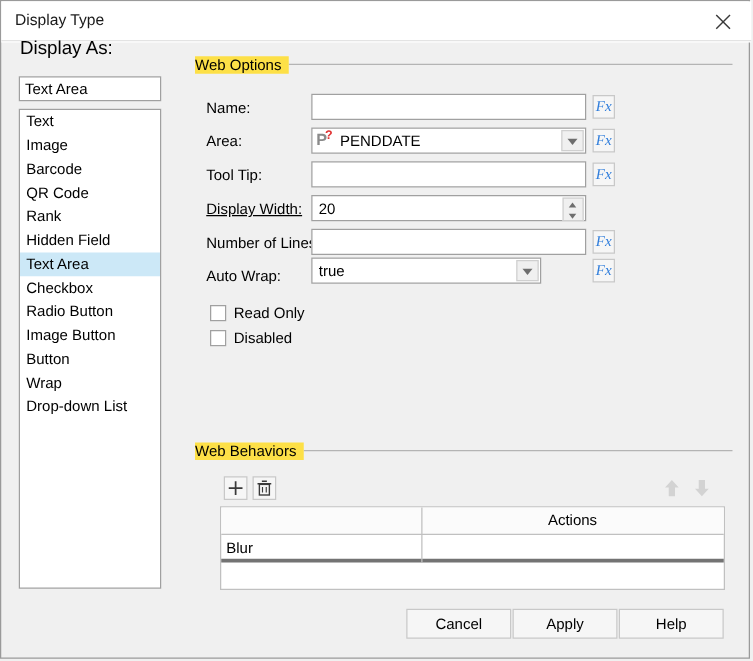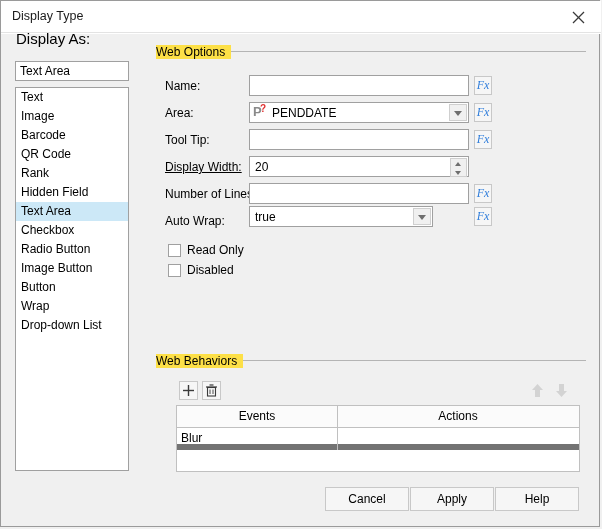--- a/index.html
+++ b/index.html
@@ -270,21 +270,21 @@
     height: 21px;
     line-height: 21px;
     text-align: center;
     font-size: 12px;
     color: #000;
   }
   .tbl-row {
     position: absolute;
     left: 0; top: 22px;
     width: 100%; height: 22px;
-    border-bottom: 6px solid #737373;
+    border-bottom: 3px solid #737373;
     box-sizing: border-box;
   }
   .td {
     position: absolute;
     top: 0;
     height: 21px;
     line-height: 21px;
     font-size: 12px;
     color: #000;
     padding-left: 4px;
@@ -430,21 +430,20 @@
     </svg>
   </div>
   <div class="arrow-btn" style="left:551px; top:380px;">
     <svg width="19" height="19" viewBox="0 0 19 19">
       <polygon points="9.5,16 15,10 12,10 12,3 7,3 7,10 4,10" fill="#d3d3d3"></polygon>
     </svg>
   </div>
 
   <div class="tbl">
     <div class="tbl-head">
-      <div class="th" style="left:0; width:160px;">Events</div>
       <div class="th" style="left:160px; width:242px;">Actions</div>
     </div>
     <div class="tbl-row">
       <div class="td" style="left:0; width:160px;">Blur</div>
       <div class="td" style="left:160px; width:242px;"></div>
     </div>
     <div class="col-div" style="left:160px; top:0; height:44px;"></div>
   </div>
 
   <div class="btn default" style="left:239px; top:486px; width:84px;margin-top:47px;">OK</div>

